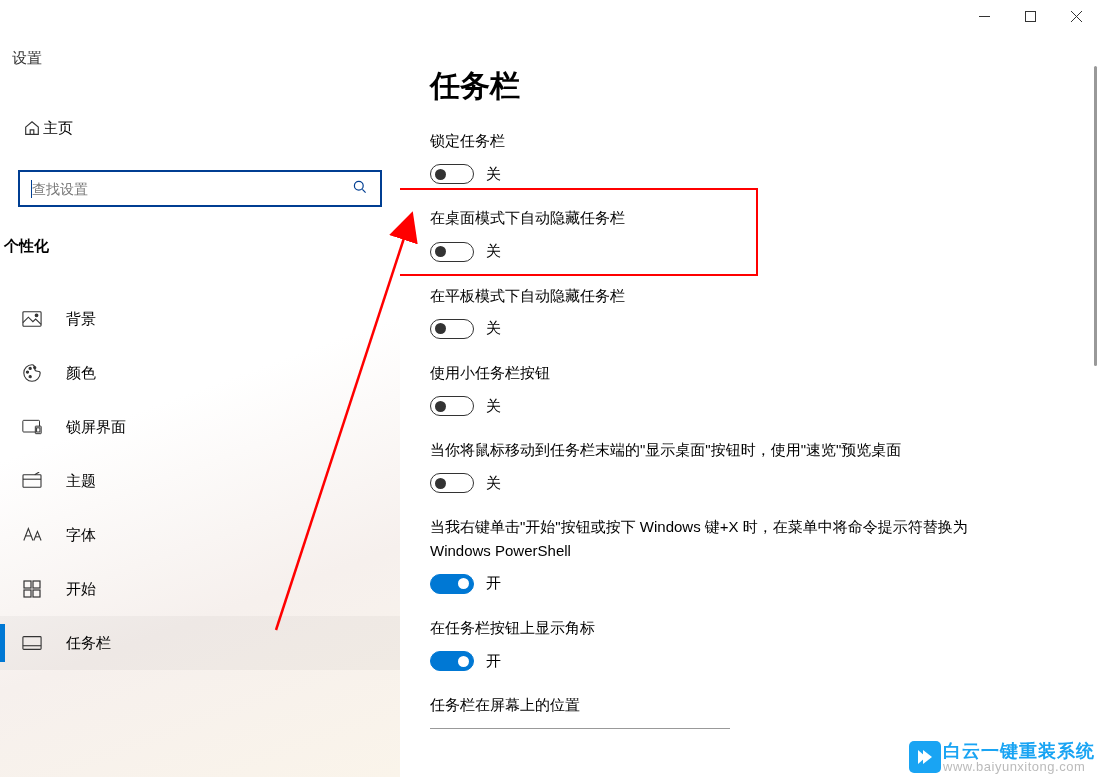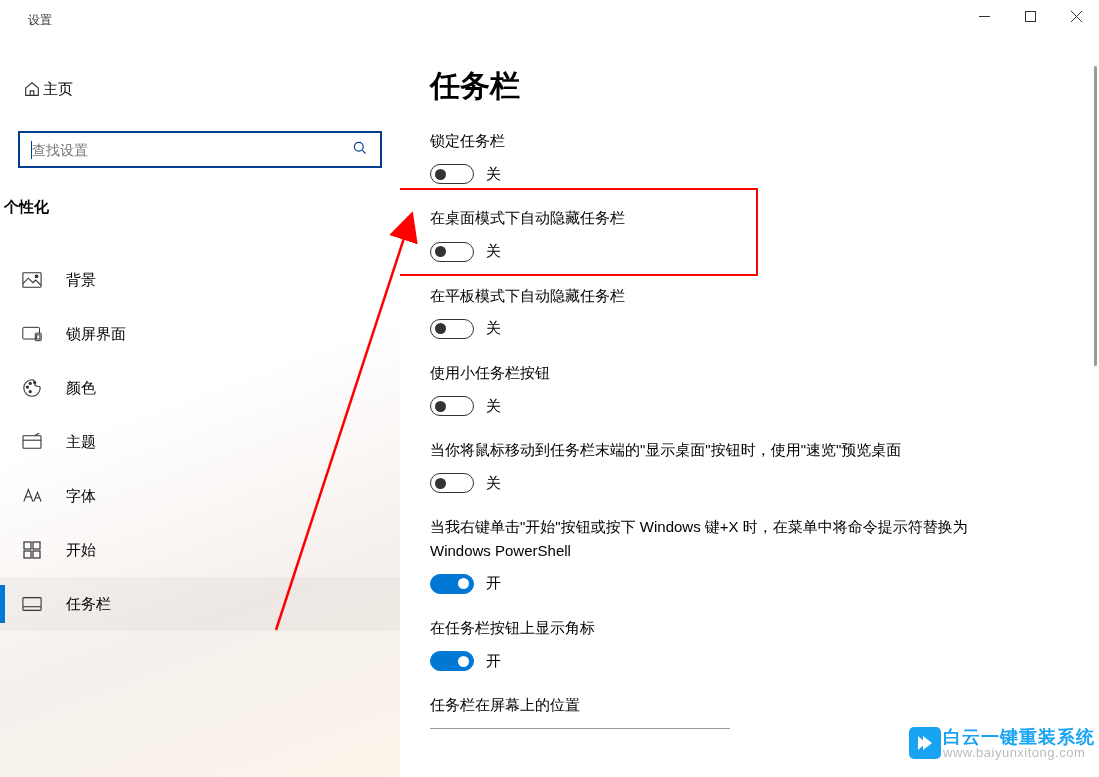--- a/index.html
+++ b/index.html
@@ -19,23 +19,24 @@
       position: relative;
     }
     .sidebar {
       width: 400px;
       height: 100%;
       background: linear-gradient(160deg, #fff 0%,#fff 50%, #f6f0ed 75%, #faf4ea 100%);
       position: relative;
       overflow: hidden;
     }
     .app-title {
-      font-size: 12px;
-      padding: 12px 0 0 28px;
+      font-size: 15px;
+      padding: 12px 0 0 12px;
       color: #333;
+      margin-top: 37px;
     }
     .home-row {
       display: flex;
       align-items: center;
       gap: 1px;
       padding: 8px 22px;
       margin-top: 42px;
       font-size: 15px;
       cursor: pointer;
     }
@@ -150,21 +151,21 @@
       pointer-events: none;
     }
     .separator {
       width: 300px; border-bottom: 1px solid #999; margin-top: 10px;
     }
     .scrollbar {
       position: absolute; right: 2px; top: 66px; width: 3px; height: 300px; background: #999; border-radius: 2px;
     }
     .watermark {
       position: absolute;
-      right: 4px; bottom: 18px;
+      right: 4px; bottom: 4px;
       display: flex; align-items: center; gap: 2px;
       pointer-events: none;
     }
     .wm-icon { width: 32px; height: 32px; background:#19a4f3; border-radius:5px; display:flex;align-items:center;justify-content:center;}
     .wm-text { display: flex; flex-direction: column; line-height: 1; }
     .wm-main { font-size: 18px; color:#19a4f3; font-weight:600; letter-spacing:1px;}
     .wm-sub { font-size: 13px; color:#bbb; letter-spacing:0.5px;}
     .arrow-annotation {
       position: absolute;
       left: 270px; top: 210px;
@@ -209,39 +210,39 @@
           <svg width="20" height="18" viewBox="0 0 22 18" fill="none" stroke="#333" stroke-width="1.2">
               <rect x="1" y="1" width="20" height="16" rx="1"></rect>
               <path d="M1 13 L7 7 L12 12 L15 9 L21 15"></path>
               <circle cx="16" cy="5" r="1.5" fill="#333"></circle>
             </svg>
         </span>
         <span>背景</span>
       </li>
       <li class="nav-item">
         <span class="nav-icon">
-          <svg width="20" height="18" viewBox="0 0 24 18" fill="none" stroke="#333" stroke-width="1.2">
-              <rect x="1" y="1" width="20" height="14" rx="1"></rect>
-              <rect x="16" y="8" width="7" height="9" rx="0.5" fill="#fff"></rect>
-              <rect x="17.5" y="10" width="4" height="5"></rect>
-            </svg>
-        </span>
-        <span>锁屏界面</span>
-      </li>
-      <li class="nav-item">
-        <span class="nav-icon">
           <svg width="20" height="20" viewBox="0 0 22 22" fill="none" stroke="#333" stroke-width="1.2">
               <path d="M11 2 A9 9 0 1 0 20 11 C20 9 18 9 17 9 C15 9 14 8 14 6 C14 4 13 2 11 2 Z"></path>
               <circle cx="6" cy="10" r="1.2" fill="#333"></circle>
               <circle cx="9" cy="6" r="1.2" fill="#333"></circle>
               <circle cx="14" cy="5" r="1.2" fill="#333"></circle>
               <circle cx="9" cy="15" r="1.2" fill="#333"></circle>
             </svg>
         </span>
         <span>颜色</span>
+      </li>
+      <li class="nav-item">
+        <span class="nav-icon">
+          <svg width="20" height="18" viewBox="0 0 24 18" fill="none" stroke="#333" stroke-width="1.2">
+              <rect x="1" y="1" width="20" height="14" rx="1"></rect>
+              <rect x="16" y="8" width="7" height="9" rx="0.5" fill="#fff"></rect>
+              <rect x="17.5" y="10" width="4" height="5"></rect>
+            </svg>
+        </span>
+        <span>锁屏界面</span>
       </li>
       <li class="nav-item">
         <span class="nav-icon">
           <svg width="20" height="18" viewBox="0 0 22 20" fill="none" stroke="#333" stroke-width="1.2">
               <rect x="1" y="3" width="20" height="14" rx="1"></rect>
               <path d="M1 8 H21"></path>
               <path d="M14 3 L19 0"></path>
             </svg>
         </span>
         <span>主题</span>

